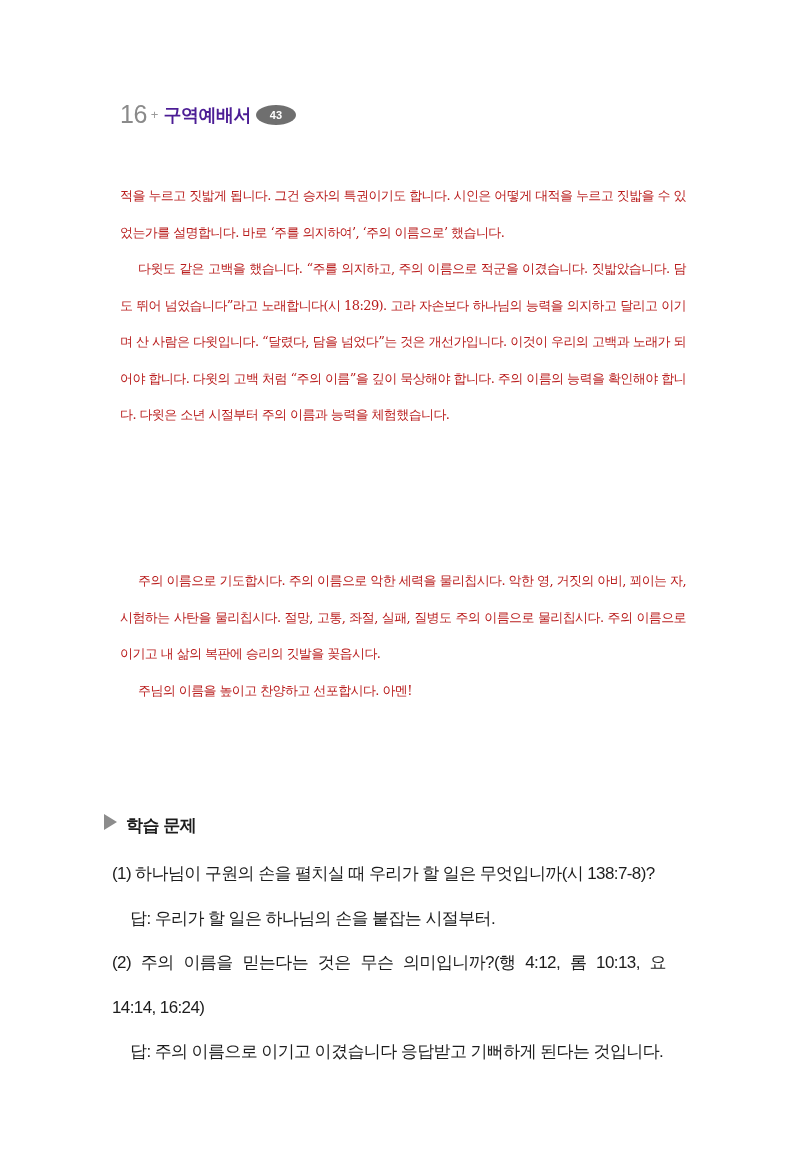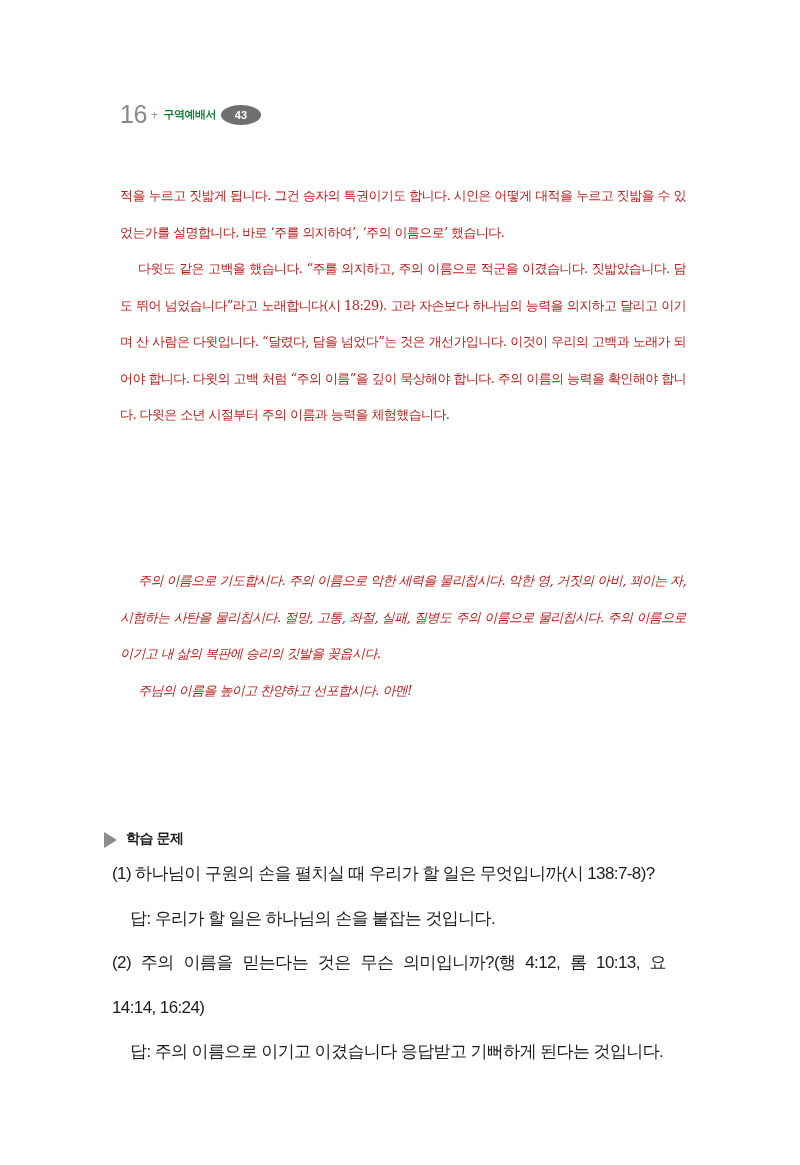--- a/index.html
+++ b/index.html
@@ -26,23 +26,23 @@
       font-size: 25px;
       color: #8a8a8a;
       letter-spacing: -0.5px;
     }
     .plus-sep {
       font-size: 13px;
       color: #9a9a9a;
       margin: 0 5px 0 4px;
     }
     .book-title {
-      font-size: 11px;
+      font-size: 18px;
       font-weight: bold;
-      color: #15803d;
+      color: #4c1d95;
       letter-spacing: -0.5px;
     }
     .volume-badge {
       display: inline-flex;
       align-items: center;
       justify-content: center;
       width: 40px;
       height: 20px;
       border-radius: 50%;
       background: #6f6f6f;
@@ -62,33 +62,33 @@
       letter-spacing: -0.6px;
       color: #b91c1c;
     }
     .body-text p {
       margin: 0;
     }
     .indent {
       text-indent: 18px;
     }
     #section-1 { top: 178px; }
-    #section-2 { top: 563px; font-style: italic; }
+    #section-2 { top: 563px; }
     .study {
       position: absolute;
       left: 104px;
       top: 814px;
       width: 570px;
       font-family: "Liberation Sans", "DejaVu Sans", sans-serif;
       color: #1c1c1c;
     }
     .study-heading {
       display: flex;
-      align-items: flex-end;
-      font-size: 14px;
+      align-items: flex-start;
+      font-size: 17px;
       font-weight: bold;
       height: 34px;
       letter-spacing: -0.5px;
     }
     .triangle {
       width: 0;
       height: 0;
       border-top: 8px solid transparent;
       border-bottom: 8px solid transparent;
       border-left: 13px solid #8c8c8c;
@@ -128,17 +128,17 @@
   <p class="indent">주의 이름으로 기도합시다. 주의 이름으로 악한 세력을 물리칩시다. 악한 영, 거짓의 아비, 꾀이는 자, 시험하는 사탄을 물리칩시다. 절망, 고통, 좌절, 실패, 질병도 주의 이름으로 물리칩시다. 주의 이름으로 이기고 내 삶의 복판에 승리의 깃발을 꽂읍시다.</p>
   <p class="indent">주님의 이름을 높이고 찬양하고 선포합시다. 아멘!</p>
 </div>
 
 <div class="study">
   <div class="study-heading">
     <span class="triangle"></span>
     <span>학습 문제</span>
   </div>
   <p class="study-line">(1) 하나님이 구원의 손을 펼치실 때 우리가 할 일은 무엇입니까(시 138:7-8)?</p>
-  <p class="study-line answer">답: 우리가 할 일은 하나님의 손을 붙잡는 것입니다.</p>
+  <p class="study-line answer">답: 우리가 할 일은 하나님의 손을 붙잡는 시절부터.</p>
   <p class="study-line study-q2">(2) 주의 이름을 믿는다는 것은 무슨 의미입니까?(행 4:12, 롬 10:13, 요</p>
   <p class="study-line">14:14, 16:24)</p>
   <p class="study-line answer">답: 주의 이름으로 이기고 이겼습니다 응답받고 기뻐하게 된다는 것입니다.</p>
 </div>
 
 </body></html>

